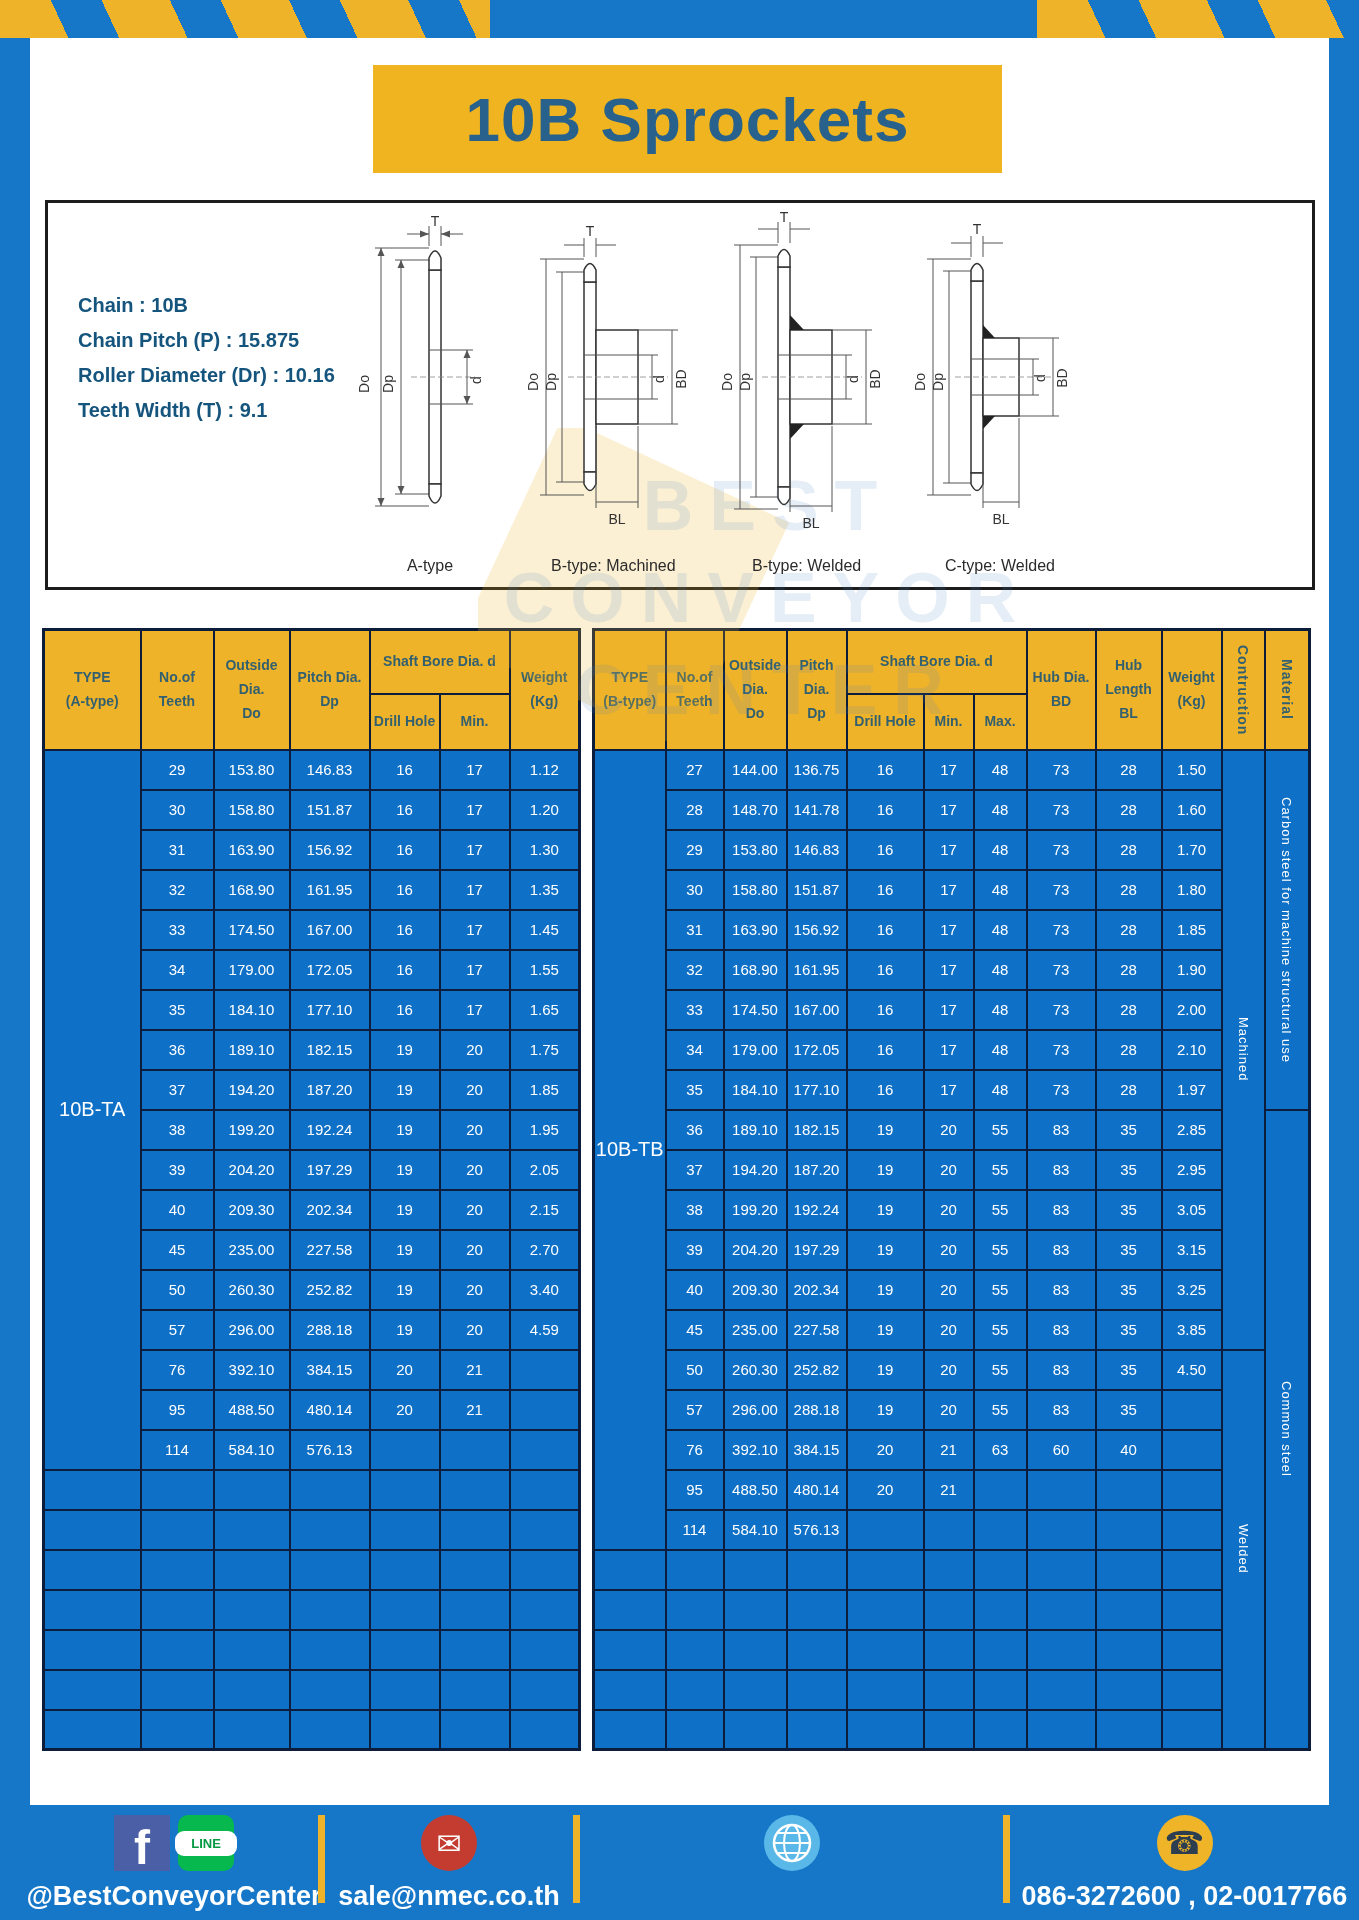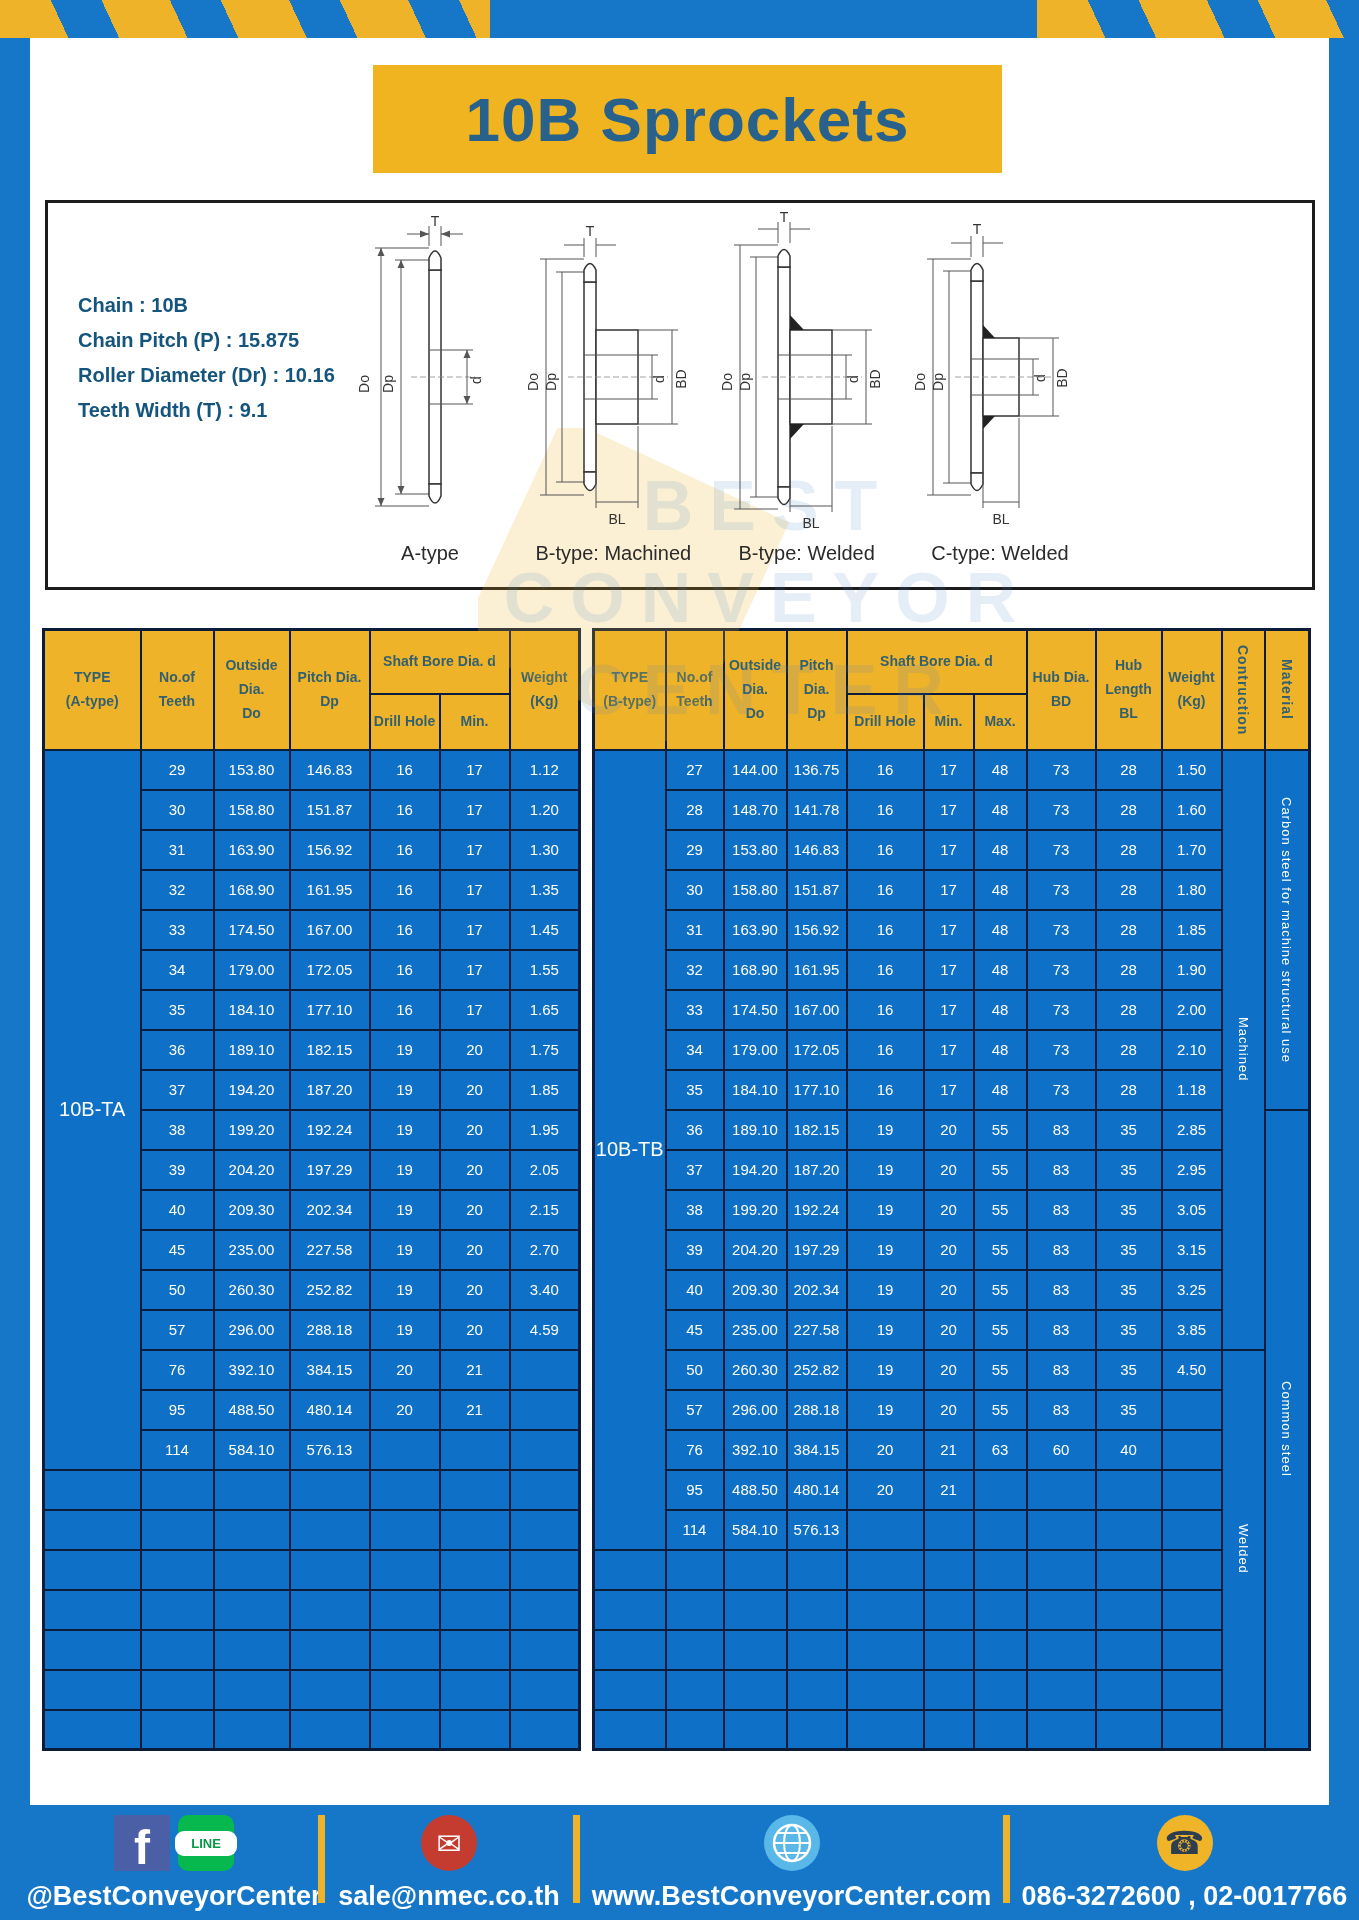--- a/index.html
+++ b/index.html
@@ -19,21 +19,21 @@
   .spec-line{font-size:20px;font-weight:bold;color:#14547d;line-height:35px;white-space:nowrap;}
   .watermark{position:absolute;left:430px;top:225px;width:580px;height:340px;z-index:1;
              display:flex;flex-direction:column;justify-content:center;align-items:center;overflow:hidden;}
   .watermark::before{content:"";position:absolute;left:20px;top:30px;width:250px;height:250px;
              background:rgba(240,180,40,0.20);transform:rotate(25deg);}
   .watermark div{font-size:70px;font-weight:bold;letter-spacing:16px;color:rgba(70,130,190,0.14);
              line-height:92px;position:relative;}
   .diagrams{position:absolute;left:345px;top:212px;width:750px;height:372px;z-index:2;
             display:flex;justify-content:space-between;}
   .diagram{display:flex;flex-direction:column;align-items:center;}
-  .caption{font-size:20px;color:#2b2b2b;margin-top:0px;}
+  .caption{font-size:16px;color:#2b2b2b;margin-top:15px;}
   svg.diag{display:block;}
   .part{fill:#ffffff;stroke:#333;stroke-width:1.5;}
   .weld{fill:#222;stroke:none;}
   .dim{stroke:#555;stroke-width:1;fill:none;}
   .cl{stroke:#888;stroke-width:0.8;stroke-dasharray:6 3;fill:none;}
   .ah{fill:#555;stroke:none;}
   .dlabel{font-size:14px;fill:#333;}
   table.spk{position:absolute;border-collapse:collapse;table-layout:fixed;background:#0e70c6;
             border:3px solid #0c1d3c;}
   #tableA{left:42px;top:628px;width:536px;}
@@ -629,21 +629,21 @@
         </tr>
         <tr>
           <td>35</td>
           <td>184.10</td>
           <td>177.10</td>
           <td>16</td>
           <td>17</td>
           <td>48</td>
           <td>73</td>
           <td>28</td>
-          <td>1.18</td>
+          <td>1.97</td>
         </tr>
         <tr>
           <td>36</td>
           <td>189.10</td>
           <td>182.15</td>
           <td>19</td>
           <td>20</td>
           <td>55</td>
           <td>83</td>
           <td>35</td>
@@ -851,21 +851,20 @@
         <div class="globe-ic">
           <svg width="44" height="44" viewBox="0 0 44 44">
             <circle cx="22" cy="22" r="18" fill="none" stroke="#fff" stroke-width="2.5"></circle>
             <ellipse cx="22" cy="22" rx="8" ry="18" fill="none" stroke="#fff" stroke-width="2"></ellipse>
             <line x1="4" y1="22" x2="40" y2="22" stroke="#fff" stroke-width="2"></line>
             <line x1="7" y1="12" x2="37" y2="12" stroke="#fff" stroke-width="2"></line>
             <line x1="7" y1="32" x2="37" y2="32" stroke="#fff" stroke-width="2"></line>
           </svg>
         </div>
       </div>
-      <div class="ftext">www.BestConveyorCenter.com</div>
     </div>
     <div class="divider" style="left:1003px;"></div>
     <div class="fsec" style="left:1010px;width:349px;">
       <div class="ficons">
         <div class="phone-ic">
             <span>☎</span>
           </div>
       </div>
       <div class="ftext">086-3272600 , 02-0017766</div>
     </div>

